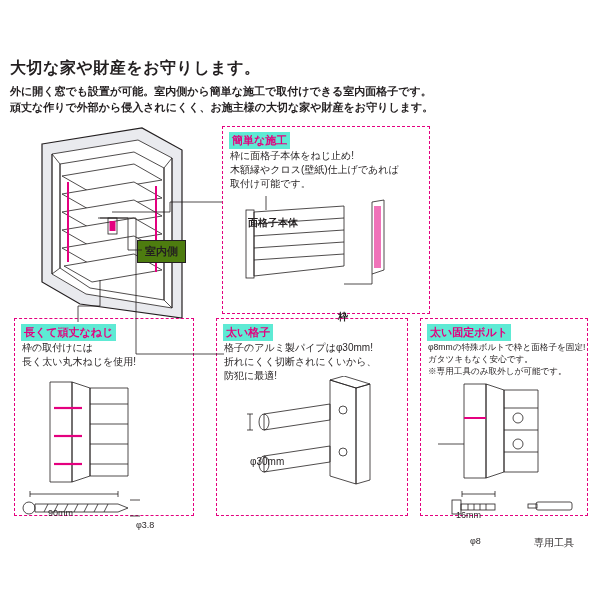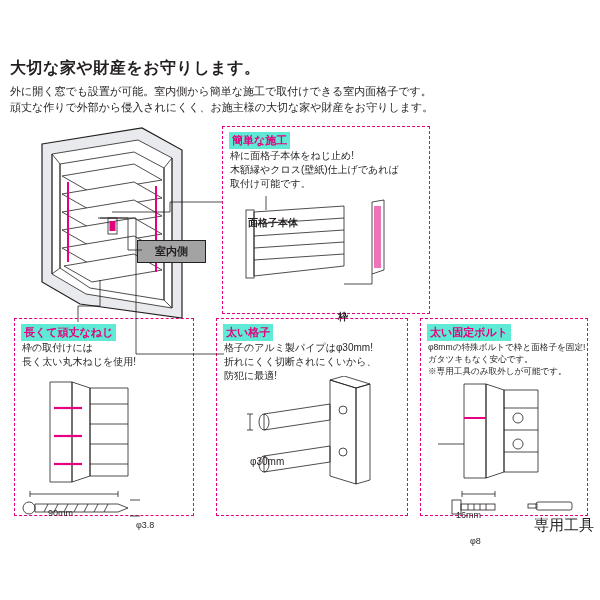--- a/index.html
+++ b/index.html
@@ -32,21 +32,21 @@
     letter-spacing: 0.5px;
   }
   .lead {
     position: absolute;
     left: 10px;
     top: 84px;
     width: 560px;
     font-size: 11px;
     line-height: 1.45;
   }
-  .lead div { white-space: nowrap; }
+  .lead div { white-space: nowrap; font-weight: bold; }
 
   
   .box {
     position: absolute;
     border: 1px dashed #e4007f;
     box-sizing: border-box;
     background: transparent;
   }
   .box .title {
     position: absolute;
@@ -74,24 +74,24 @@
   .lbl {
     position: absolute;
     font-size: 10px;
     color: #231f20;
     white-space: nowrap;
     margin-top: 24px;
   }
   .lbl-box {
     position: absolute;
     border: 1px solid #231f20;
-    background: #a3a3a3;
+    background: #4d7c0f;
     font-size: 11px;
     font-weight: bold;
-    padding: 3px 17px;
+    padding: 3px 7px;
     white-space: nowrap;
   }
 
   svg { display: block; }
   .ln { stroke: #231f20; fill: none; }
   .thin { stroke-width: 0.8; }
   .mid { stroke-width: 1.2; }
   .pk { stroke: #e4007f; }
   .pkf { fill: #e4007f; }
   .gf { fill: #e9eaee; }
@@ -304,15 +304,15 @@
       <line x1="36" y1="14" x2="36" y2="20"></line>
       <line x1="42" y1="14" x2="42" y2="20"></line>
     </g>
     <path class="ln thin" d="M18,4 L51,4 M18,1 L18,7 M51,1 L51,7"></path>
 
     <rect x="92" y="12" width="36" height="8" rx="2" class="ln thin" fill="#dfe1e6"></rect>
     <rect x="84" y="14" width="9" height="4" class="ln thin" fill="#9ea3ab"></rect>
   </svg>
   <div class="lbl" style="left:456px;top:486px;font-size:9px">16mm</div>
   <div class="lbl" style="left:470px;top:512px;font-size:9px">φ8</div>
-  <div class="lbl" style="left:534px;top:492px;font-size:15px">専用工具</div>
+  <div class="lbl" style="left:534px;top:512px;font-size:10px">専用工具</div>
 
 </div>
 
 </body></html>

